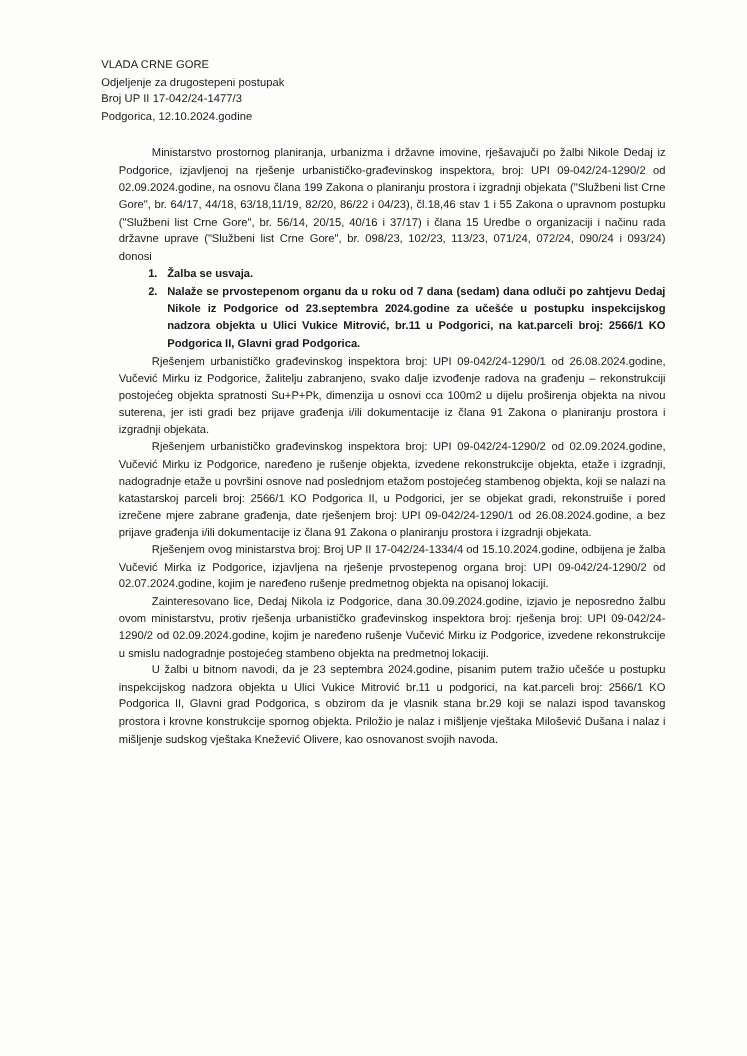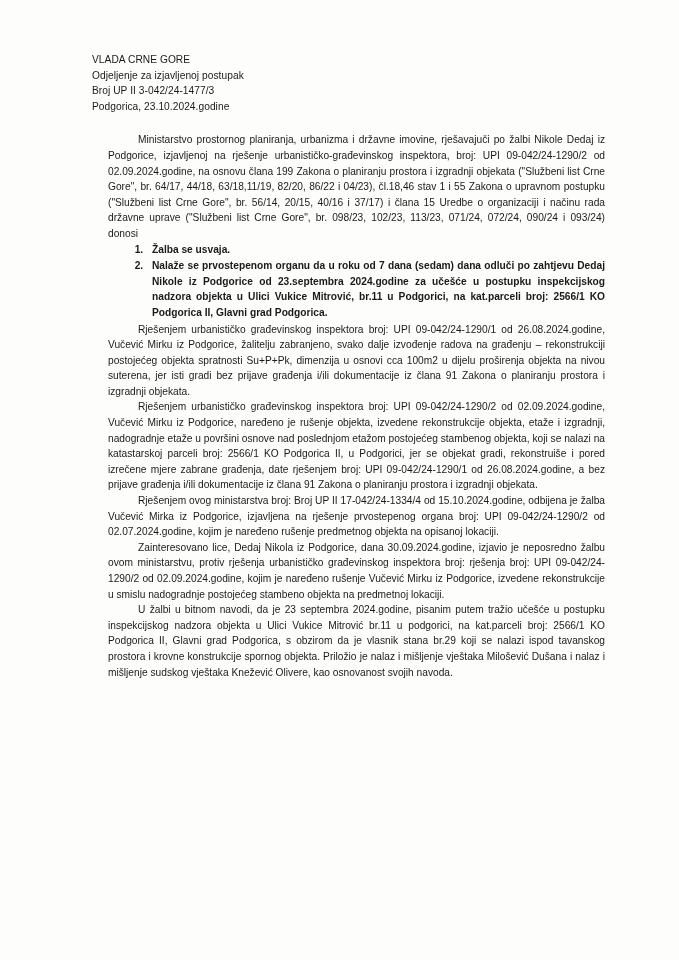--- a/index.html
+++ b/index.html
@@ -81,23 +81,23 @@
   }
 </style>
 </head>
 <body>
 
 <div class="page">
   <div class="doc-body">
 
     <div class="header-block">
       <span class="header-line">VLADA CRNE GORE</span>
-      <span class="header-line">Odjeljenje za izjavljenoj postupak</span>
-      <span class="header-line">Broj UP II 3-042/24-1477/3</span>
-      <span class="header-line">Podgorica, 23.10.2024.godine</span>
+      <span class="header-line">Odjeljenje za drugostepeni postupak</span>
+      <span class="header-line">Broj UP II 17-042/24-1477/3</span>
+      <span class="header-line">Podgorica, 12.10.2024.godine</span>
     </div>
 
     <p class="para indent">Ministarstvo prostornog planiranja, urbanizma i državne imovine,  rješavajuči po žalbi Nikole Dedaj iz Podgorice,  izjavljenoj na rješenje urbanističko-građevinskog inspektora, broj: UPI 09-042/24-1290/2 od 02.09.2024.godine, na osnovu člana 199 Zakona o planiranju prostora i izgradnji objekata ("Službeni list Crne Gore", br. 64/17, 44/18, 63/18,11/19, 82/20, 86/22 i 04/23), čl.18,46 stav 1 i 55 Zakona o upravnom postupku ("Službeni list Crne Gore", br. 56/14, 20/15, 40/16 i 37/17) i člana 15 Uredbe o organizaciji i načinu rada državne uprave ("Službeni list Crne Gore", br. 098/23, 102/23,  113/23, 071/24, 072/24, 090/24 i 093/24) donosi</p>
 
 
     <ol class="decision-list">
       <li>Žalba se usvaja.</li>
       <li>Nalaže se prvostepenom organu da u roku od 7 dana (sedam) dana odluči po zahtjevu Dedaj Nikole iz Podgorice od  23.septembra 2024.godine za učešće u postupku inspekcijskog nadzora objekta u Ulici Vukice Mitrović, br.11 u Podgorici, na kat.parceli broj: 2566/1 KO Podgorica II, Glavni grad Podgorica.</li>
     </ol>
 

